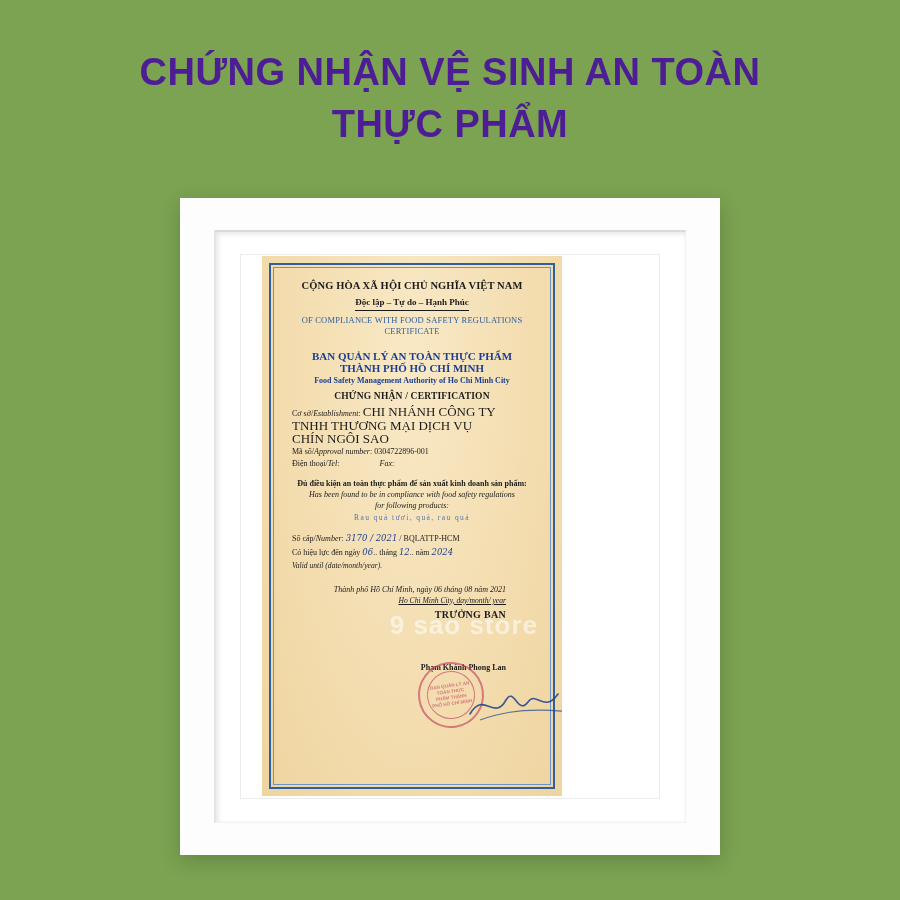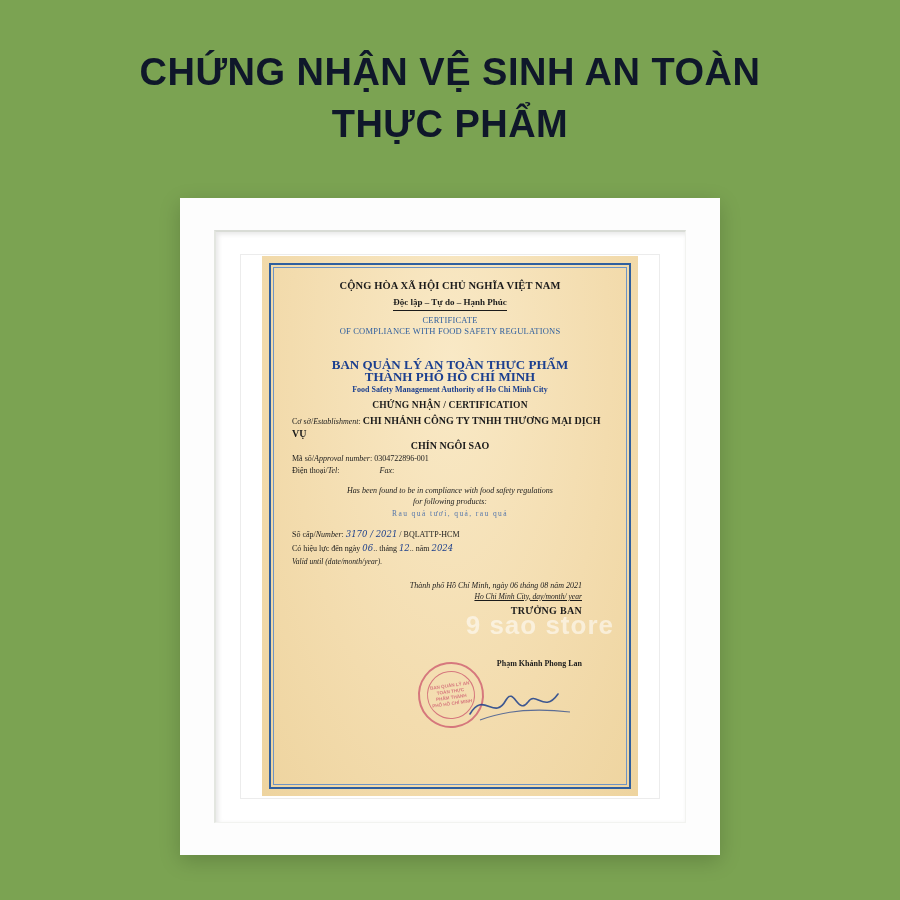--- a/index.html
+++ b/index.html
@@ -16,21 +16,21 @@
   }
 
   
   .page-heading {
     width: 100%;
     text-align: center;
     padding-top: 46px;
     box-sizing: border-box;
   }
   .page-heading .line {
-    color: #0f172a;
+    color: #4c1d95;
     font-size: 38px;
     font-weight: bold;
     letter-spacing: 0.5px;
     line-height: 52px;
     display: block;
   }
 
   
   .frame-wrap {
     position: absolute;
@@ -66,21 +66,21 @@
     bottom: 56px;
     background: #ffffff;
     box-shadow: inset 0 0 0 1px #ececec;
   }
 
   
   .certificate {
     position: absolute;
     left: 82px;
     top: 58px;
-    width: 376px;
+    width: 300px;
     height: 540px;
     background: #f6e2b8;
     background-image:
       radial-gradient(ellipse at 50% 20%, #f9e9c6 0%, #f3dcae 60%, #eed49f 100%);
     box-sizing: border-box;
     padding: 8px;
     overflow: hidden;
   }
   .cert-border-outer {
     position: absolute;
@@ -130,41 +130,41 @@
   .subtitle-en {
     color: #2f5f9e;
     font-size: 8.5px;
     margin-top: 4px;
     line-height: 11px;
     letter-spacing: 0.2px;
   }
   .authority {
     color: #1b3f8f;
     font-weight: bold;
-    font-size: 13px;
-    margin-top: 22px;
+    font-size: 11px;
+    margin-top: 13px;
     line-height: 12px;
   }
   .authority-en {
     color: #1b3f8f;
     font-weight: bold;
     font-size: 8px;
     margin-top: 2px;
   }
   .certify-line {
     font-size: 9.5px;
     font-weight: bold;
     margin-top: 6px;
     letter-spacing: 0.2px;
   }
 
   .fields { margin-top: 5px; font-size: 8px; line-height: 11.5px; }
   .fld { margin-bottom: 1px; }
   .lbl { font-style: normal; }
-  .estab-name { font-weight: bold; font-size: 10px; text-align: center; }
+  .estab-name { font-weight: normal; font-size: 13px; }
 
   .compliance {
     text-align: center;
     margin-top: 8px;
     font-size: 8px;
     line-height: 11px;
   }
   .compliance .vi { font-weight: bold; }
   .compliance .en { font-style: italic; }
   .product-line {
@@ -267,22 +267,22 @@
     <div class="cert-border-outer"></div>
     <div class="cert-border-inner"></div>
 
     <div class="cert-body">
 
       <div class="ctr nation">CỘNG HÒA XÃ HỘI CHỦ NGHĨA VIỆT NAM</div>
       <div class="ctr"><span class="motto">Độc lập – Tự do – Hạnh Phúc</span></div>
 
 
       <div class="ctr subtitle-en">
+        <div>OF COMPLIANCE WITH FOOD SAFETY REGULATIONS</div>
         <div>CERTIFICATE</div>
-        <div>OF COMPLIANCE WITH FOOD SAFETY REGULATIONS</div>
       </div>
 
       <div class="ctr authority">
         <div>BAN QUẢN LÝ AN TOÀN THỰC PHẨM</div>
         <div>THÀNH PHỐ HỒ CHÍ MINH</div>
       </div>
       <div class="ctr authority-en">Food Safety Management Authority of Ho Chi Minh City</div>
 
       <div class="ctr certify-line">CHỨNG NHẬN / CERTIFICATION</div>
 
@@ -299,20 +299,21 @@
         <div class="fld">
           <span class="lbl">Điện thoại/</span><i>Tel</i>:
           <span></span>
           &nbsp;&nbsp;&nbsp;&nbsp;&nbsp;&nbsp;&nbsp;&nbsp;&nbsp;&nbsp;&nbsp;&nbsp;&nbsp;&nbsp;&nbsp;&nbsp;&nbsp;&nbsp;
           <i>Fax</i>:
           <span></span>
         </div>
       </div>
 
       <div class="compliance">
+        <div class="vi">Đủ điều kiện an toàn thực phẩm để sản xuất kinh doanh sản phẩm:</div>
         <div class="en">Has been found to be in compliance with food safety regulations</div>
         <div class="en">for following products:</div>
       </div>
       <div class="product-line">Rau quả tươi, quả, rau quả</div>
 
       <div class="numbers">
         <div class="fld">
           <span class="lbl">Số cấp/</span><i>Number</i>:
           <span class="hand">3170 / 2021</span>
           <span>/ BQLATTP-HCM</span>

